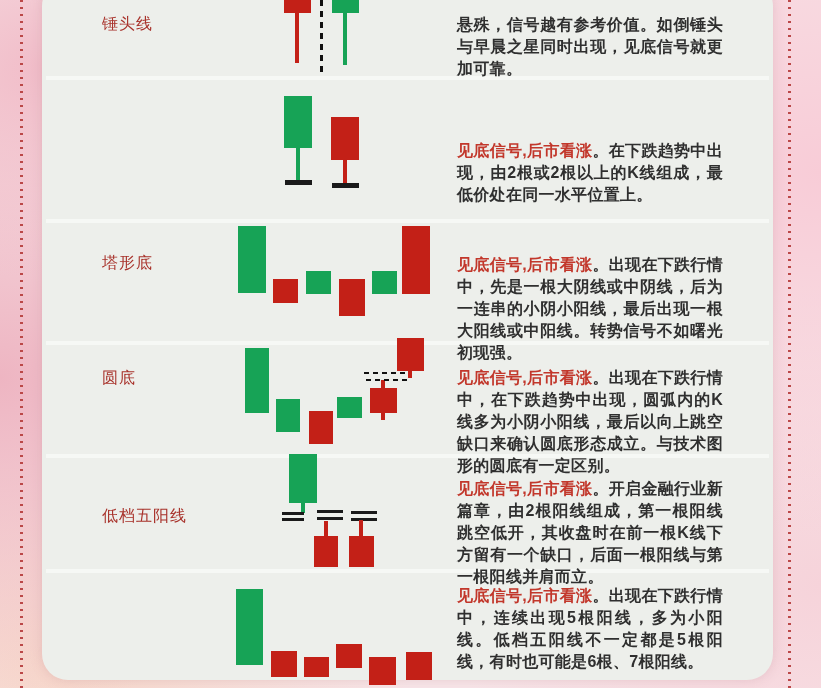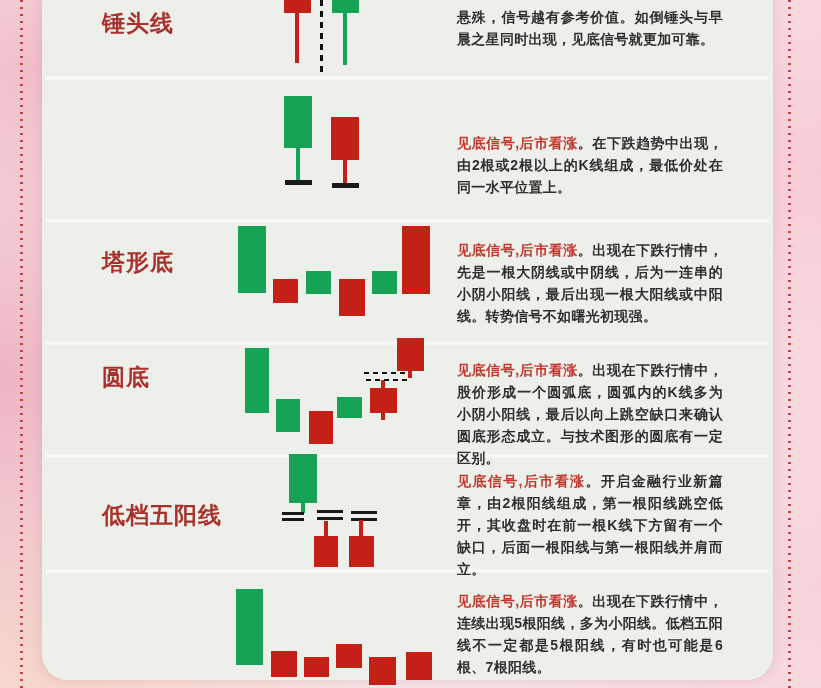--- a/index.html
+++ b/index.html
@@ -18,27 +18,27 @@
   .dotline.left{left:20px;}
   .dotline.right{left:788px;}
   
   .panel{position:absolute;left:42px;top:-20px;width:731px;height:700px;
     background:var(--panel);border-radius:26px;z-index:3;
     box-shadow:0 0 12px rgba(180,120,130,0.25);}
   .divider{position:absolute;left:46px;width:723px;height:4px;background:#f6f8f5;z-index:4;}
   .d1{top:76px}.d2{top:219px}.d3{top:341px}.d4{top:454px}.d5{top:569px}
   
   .plabel{position:absolute;left:102px;z-index:5;color:var(--labelred);
-    font-size:23px;font-weight:700;white-space:pre-line;line-height:23px;letter-spacing:1px;}
+    font-size:16px;font-weight:400;white-space:pre-line;line-height:23px;letter-spacing:1px;}
   .p1l{top:12px}.p2l{top:94px}.p3l{top:251px}.p4l{top:366px}.p5l{top:504px}.p6l{top:620px}
   
-  .desc{position:absolute;left:457px;width:266px;z-index:5;font-size:14px;font-weight:700;
-    line-height:22px;color:var(--bodytext);text-align:justify;word-break:break-all;letter-spacing:0.3px;}
+  .desc{position:absolute;left:457px;width:266px;z-index:5;font-size:16px;font-weight:700;
+    line-height:22px;color:var(--bodytext);text-align:justify;word-break:break-all;letter-spacing:0.3px;margin-top:8px;}
   .desc .lead{color:var(--leadred);font-weight:800;}
-  .p1d{top:6px}.p2d{top:132px}.p3d{top:239px}.p4d{top:359px}.p5d{top:470px}.p6d{top:590px}
+  .p1d{top:6px}.p2d{top:132px}.p3d{top:246px}.p4d{top:359px}.p5d{top:470px}.p6d{top:577px}
   
   #marks-layer{position:absolute;left:0;top:0;width:821px;height:688px;z-index:6;}
   .mk{position:absolute;}
   .mk.dash-v{background:repeating-linear-gradient(180deg,#111 0 6px,transparent 6px 11px);}
   .mk.dash-h{background:repeating-linear-gradient(90deg,#111 0 5px,transparent 5px 9px);}
   
   .banner{position:absolute;left:0;top:314px;width:821px;height:57px;z-index:50;
     display:flex;align-items:center;justify-content:center;}
   .banner span{color:#ffffff;font-size:27px;font-weight:800;letter-spacing:1px;white-space:nowrap;}
 </style>
@@ -58,21 +58,21 @@
   <div class="divider d5"></div>
 
   <div class="plabel p1l">锤头线</div>
   <div class="plabel p3l">塔形底</div>
   <div class="plabel p4l">圆底</div>
   <div class="plabel p5l">低档五阳线</div>
 
   <div class="desc p1d"><span class="lead"></span><span class="body-text">悬殊，信号越有参考价值。如倒锤头与早晨之星同时出现，见底信号就更加可靠。</span></div>
   <div class="desc p2d"><span class="lead">见底信号,后市看涨</span><span class="body-text">。在下跌趋势中出现，由2根或2根以上的K线组成，最低价处在同一水平位置上。</span></div>
   <div class="desc p3d"><span class="lead">见底信号,后市看涨</span><span class="body-text">。出现在下跌行情中，先是一根大阴线或中阴线，后为一连串的小阴小阳线，最后出现一根大阳线或中阳线。转势信号不如曙光初现强。</span></div>
-  <div class="desc p4d"><span class="lead">见底信号,后市看涨</span><span class="body-text">。出现在下跌行情中，股价形成一个圆弧底，圆弧内的K线多为小阴小阳线，最后以向上跳空缺口来确认圆底形态成立。与技术图形的圆底有一定区别。</span></div>
+  <div class="desc p4d"><span class="lead">见底信号,后市看涨</span><span class="body-text">。出现在下跌行情中，在下跌趋势中出现，圆弧内的K线多为小阴小阳线，最后以向上跳空缺口来确认圆底形态成立。与技术图形的圆底有一定区别。</span></div>
   <div class="desc p5d"><span class="lead">见底信号,后市看涨</span><span class="body-text">。开启金融行业新篇章，由2根阳线组成，第一根阳线跳空低开，其收盘时在前一根K线下方留有一个缺口，后面一根阳线与第一根阳线并肩而立。</span></div>
   <div class="desc p6d"><span class="lead">见底信号,后市看涨</span><span class="body-text">。出现在下跌行情中，连续出现5根阳线，多为小阳线。低档五阳线不一定都是5根阳线，有时也可能是6根、7根阳线。</span></div>
 
   <div id="marks-layer">
       <div class="mk rect" style="left: 284px; top: -8px; width: 27px; height: 21px; background: rgb(195, 32, 23);"></div>
       <div class="mk rect" style="left: 295px; top: 13px; width: 4px; height: 50px; background: rgb(195, 32, 23);"></div>
       <div class="mk dash-v" style="left: 320px; top: 0px; width: 3px; height: 74px;"></div>
       <div class="mk rect" style="left: 332px; top: -8px; width: 27px; height: 21px; background: rgb(23, 163, 86);"></div>
       <div class="mk rect" style="left: 343px; top: 13px; width: 4px; height: 52px; background: rgb(23, 163, 86);"></div>
       <div class="mk rect" style="left: 284px; top: 96px; width: 28px; height: 52px; background: rgb(23, 163, 86);"></div>

